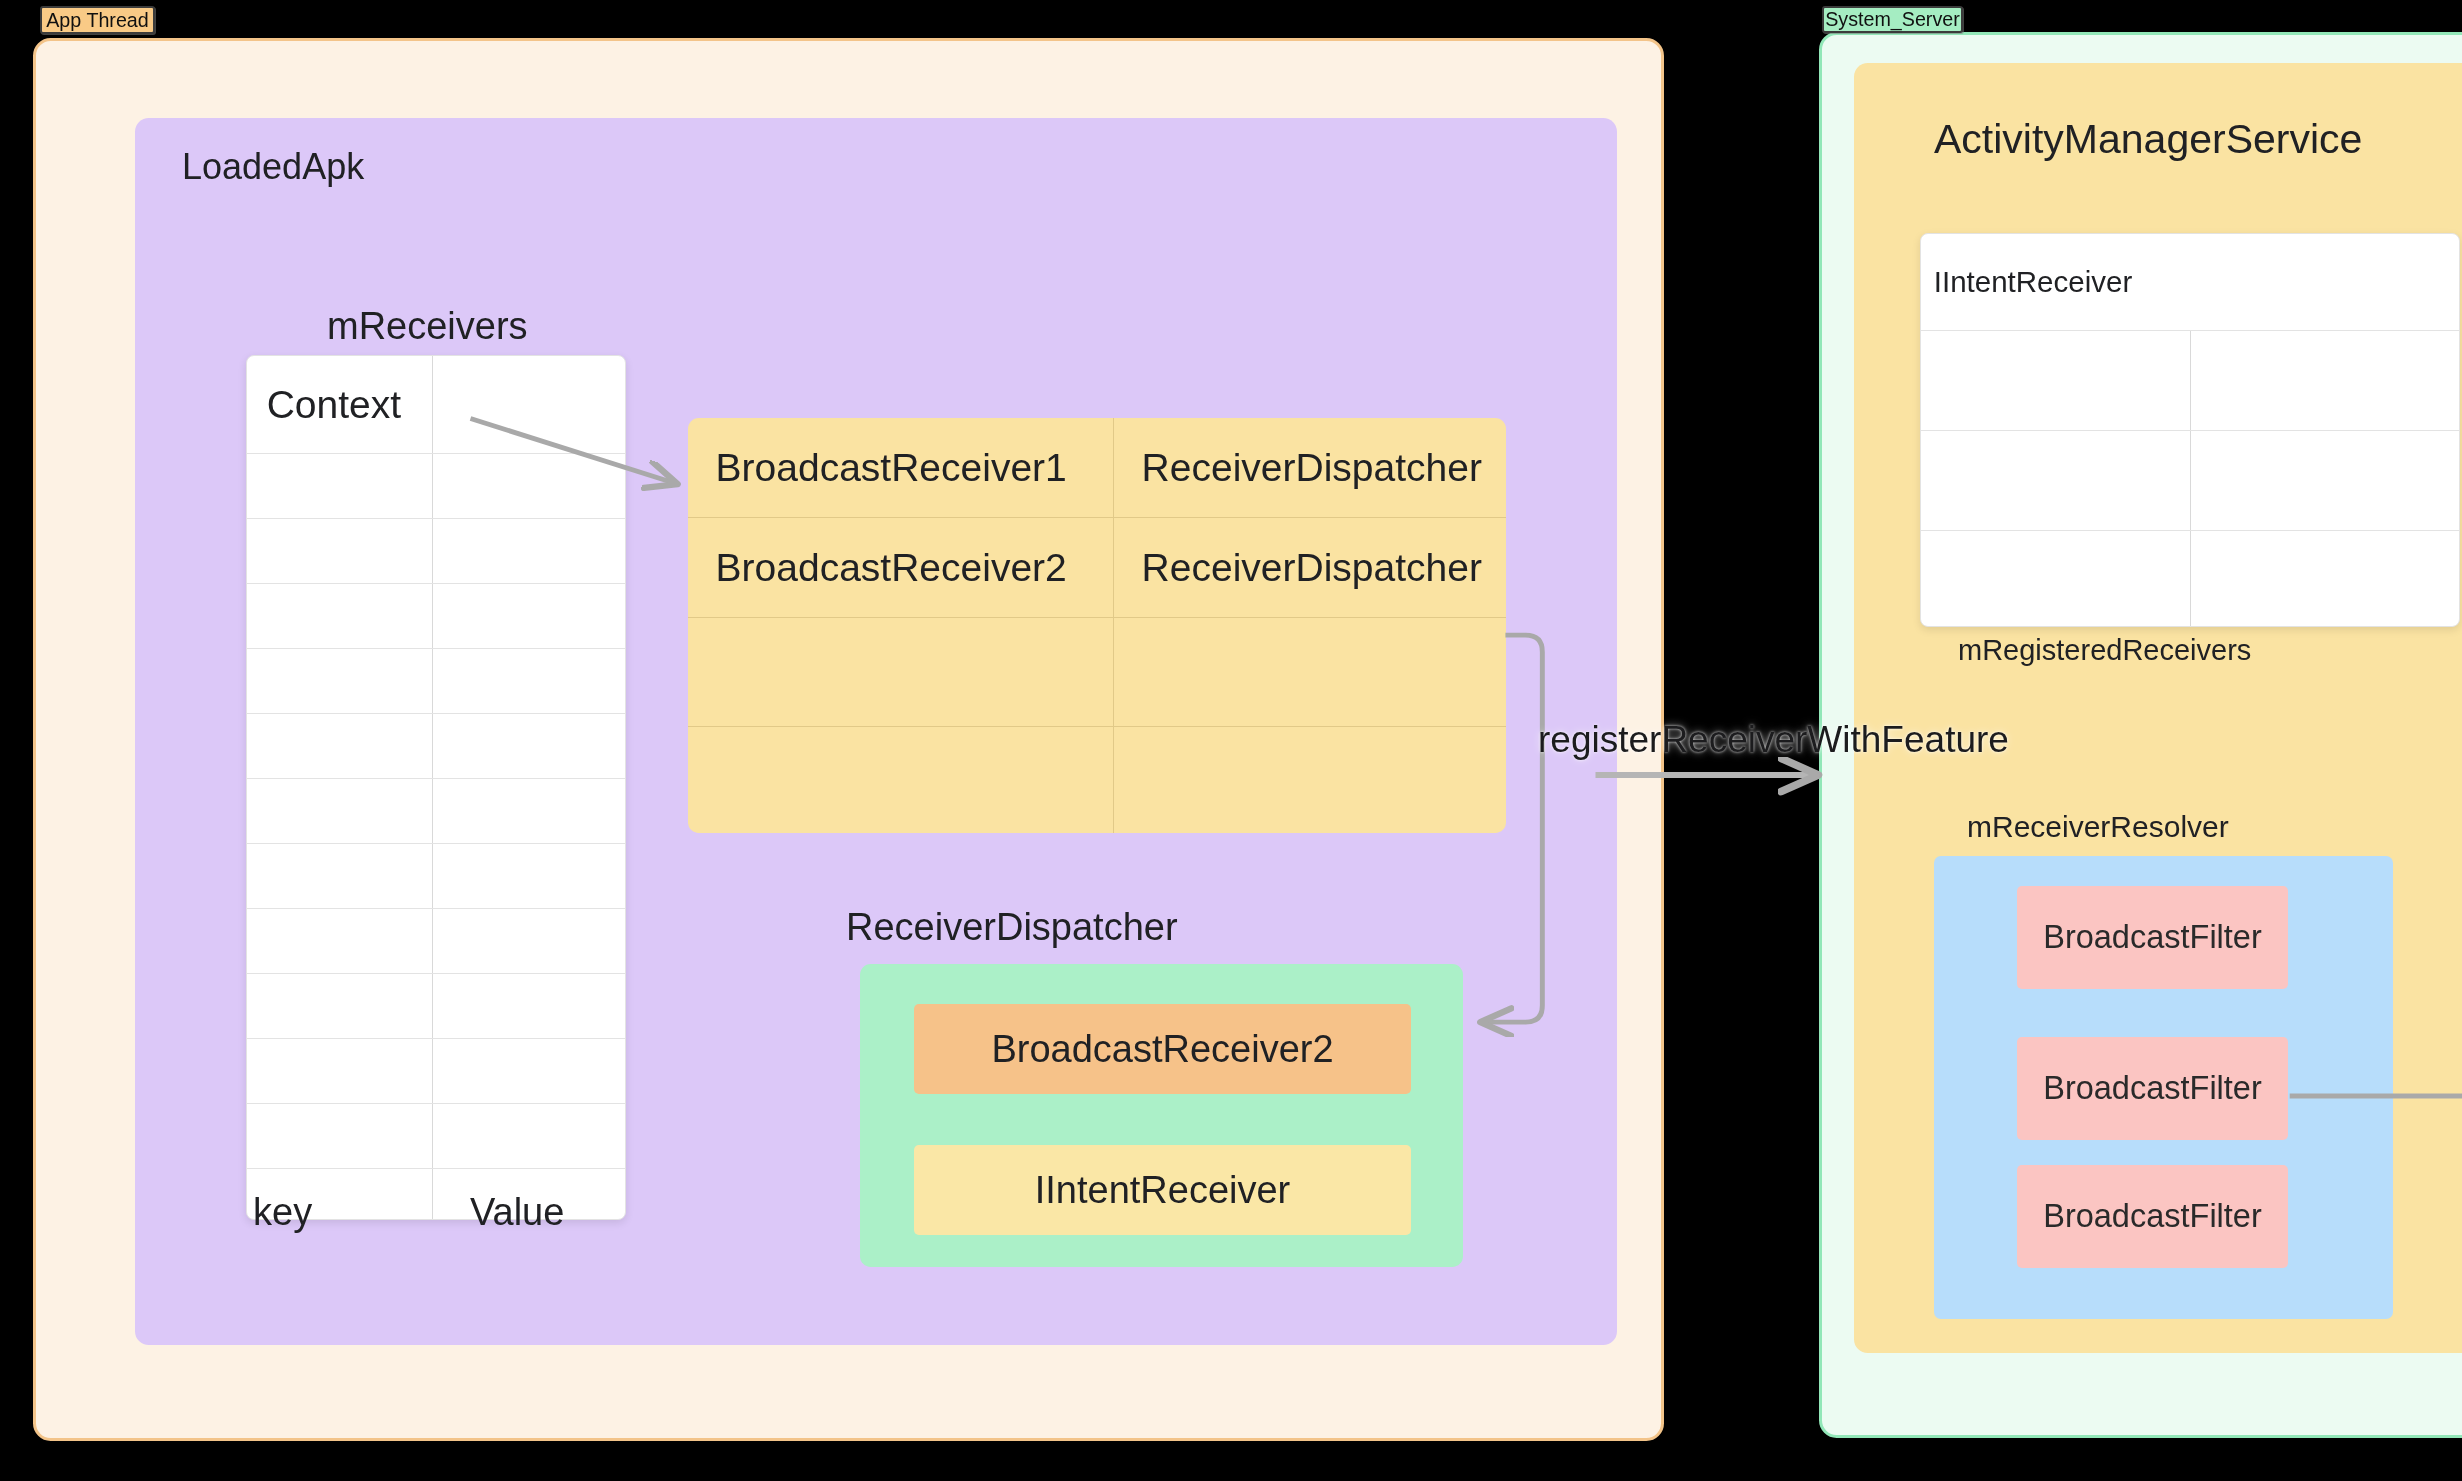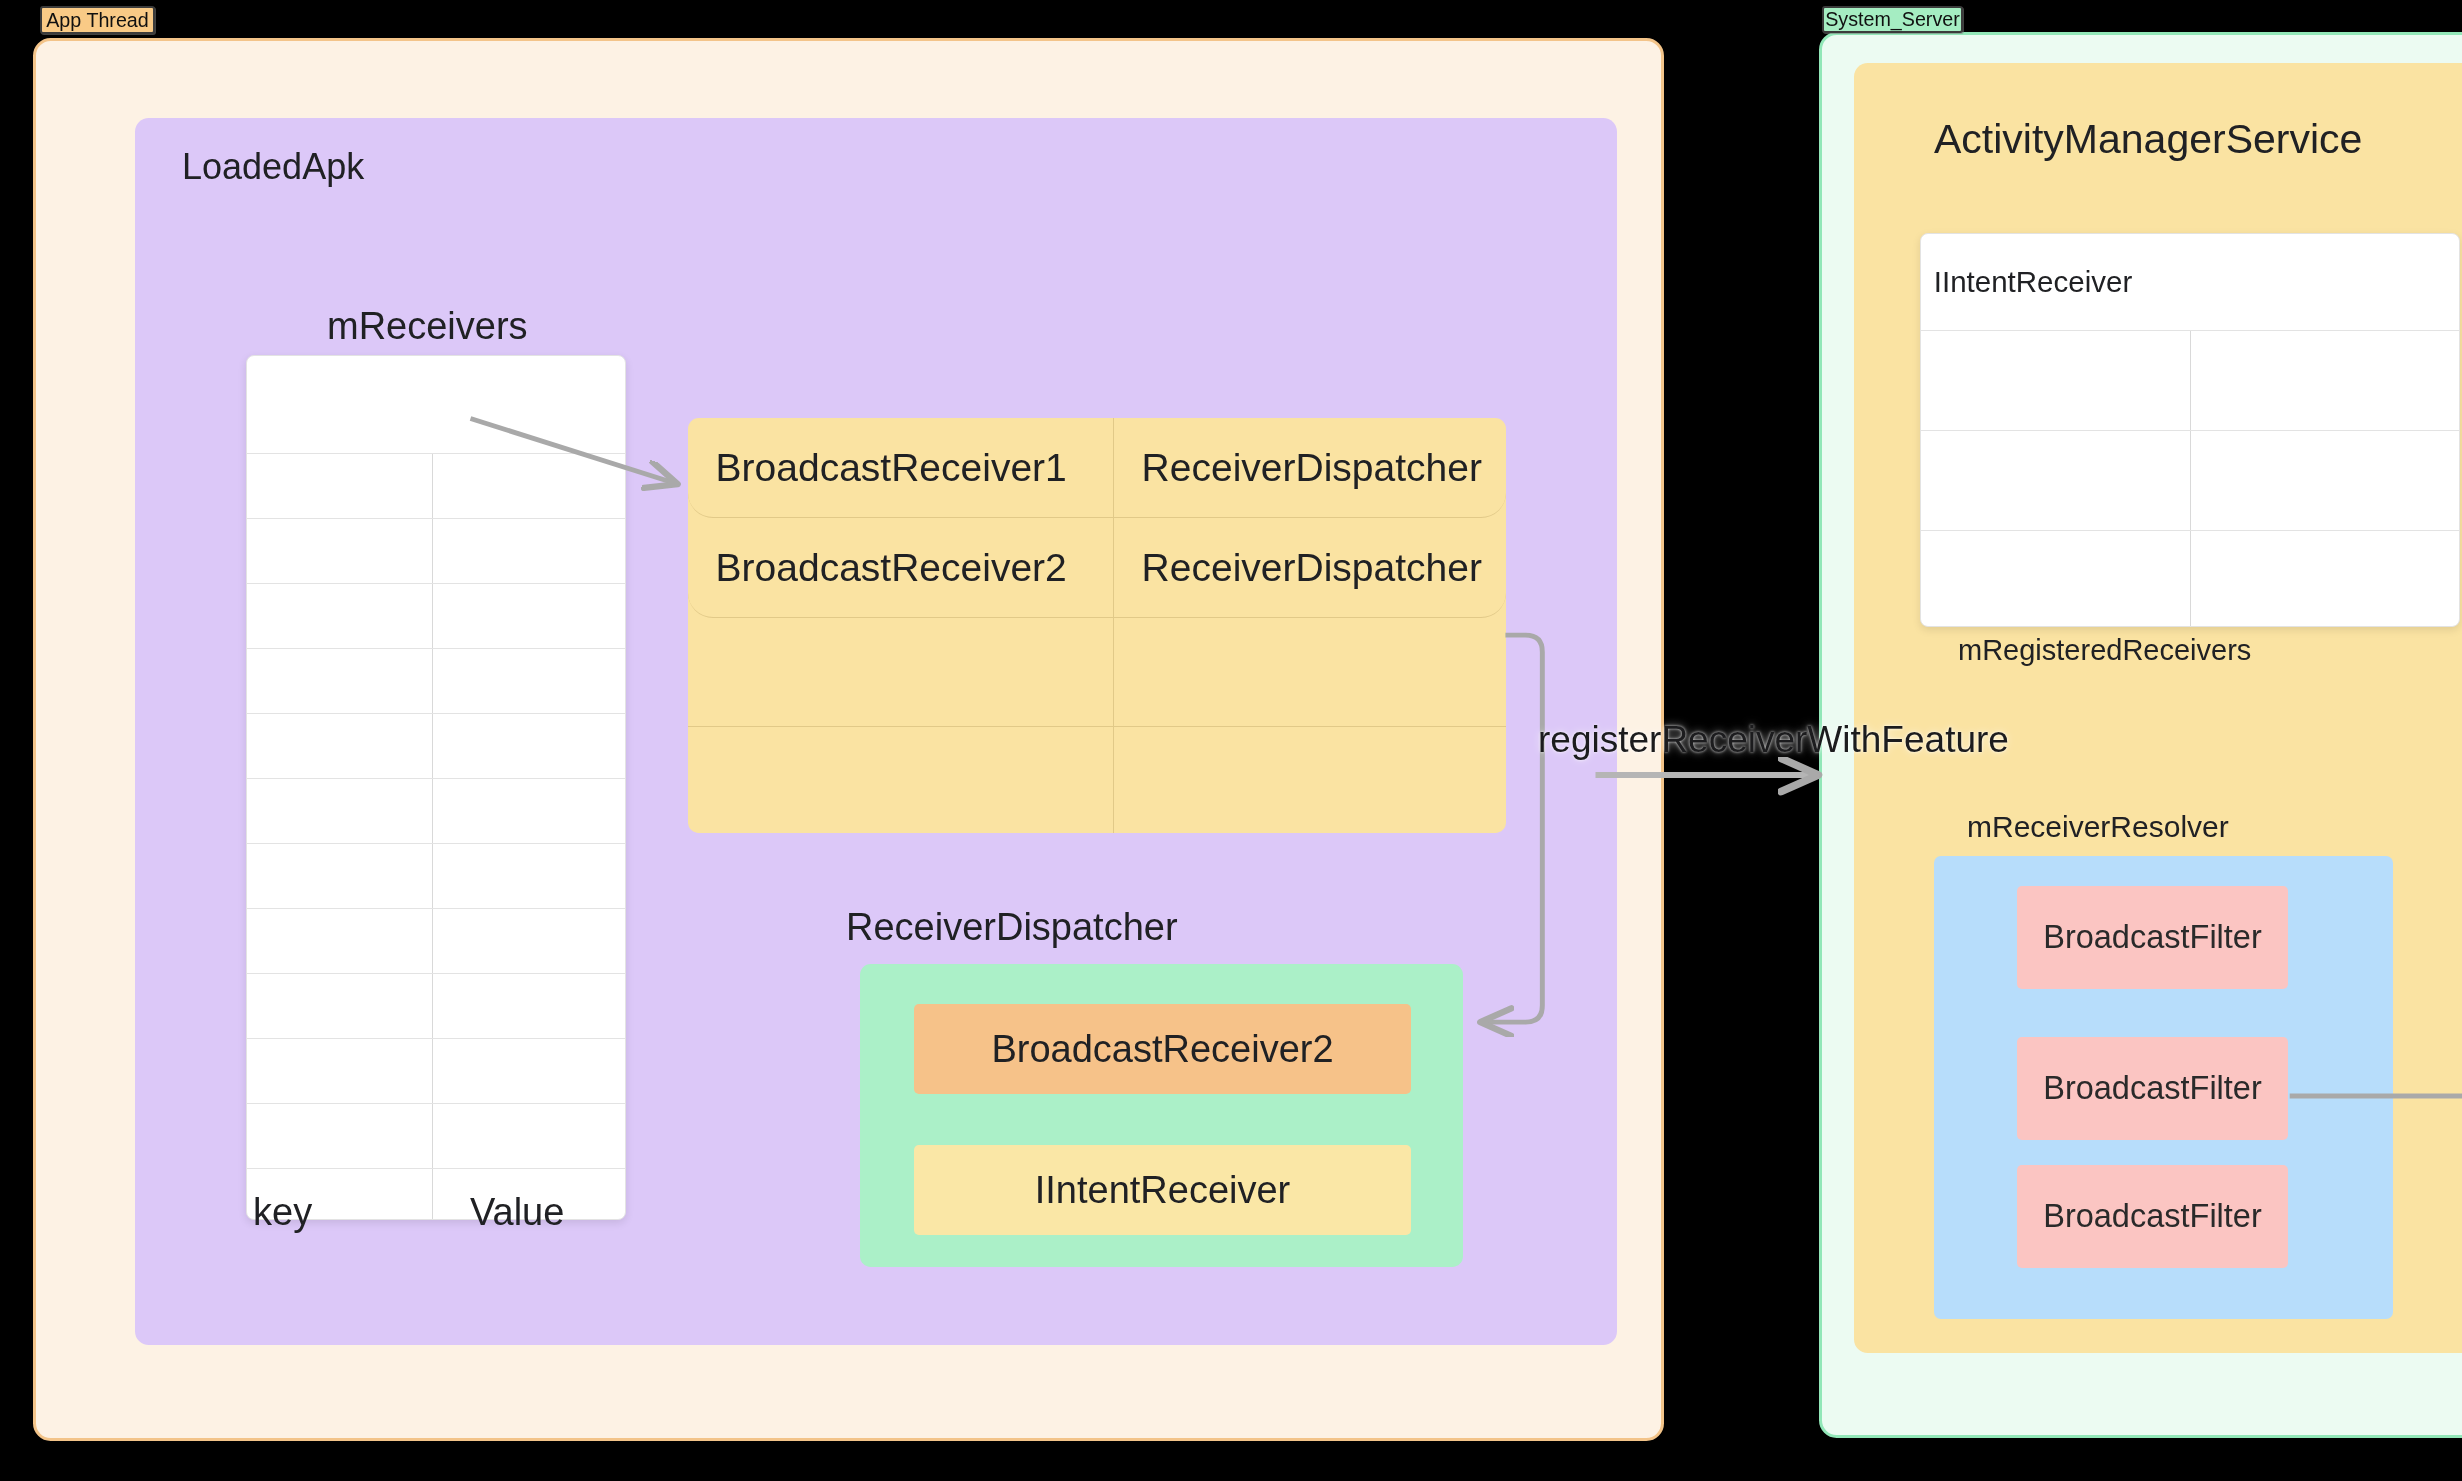--- a/index.html
+++ b/index.html
@@ -55,21 +55,21 @@
   .cell-iir{padding-left:12.8px;font-size:29.5px;}
   .cell-rl{padding-left:14.8px;font-size:40px;}
   
   .ytable{position:absolute;left:688px;top:418px;width:818px;height:415px;background:#fae3a2;
           border-radius:10.8px;display:flex;flex-direction:column;overflow:hidden;z-index:5;}
   .ytable .tr{display:flex;flex:none;border-bottom:1.5px solid rgba(150,125,60,.25);}
   .ytable .tr:last-child{border-bottom:none;}
   .ytable .td{display:flex;align-items:center;padding-left:27.6px;font-size:39px;box-sizing:border-box;}
   .ytable .td:first-child{flex:0 0 426px;border-right:1.5px solid rgba(150,125,60,.25);}
   .ytable .td:last-child{flex:1;}
-  .ytable .tr.r1,.ytable .tr.r2{height:99px;border-radius:25px;}
+  .ytable .tr.r1,.ytable .tr.r2{height:99px;}
   .ytable .tr.r3,.ytable .tr.r4{height:108px;}
   
   .chip{position:absolute;display:flex;align-items:center;justify-content:center;box-sizing:border-box;}
   .chip-orange{left:914px;top:1004px;width:497px;height:90px;background:#f6c289;border-radius:4.9px;font-size:38px;}
   .chip-yellow{left:914px;top:1145px;width:497px;height:90px;background:#fae7a6;border-radius:4.9px;font-size:38px;}
   .chip-pink{width:271px;height:101px;background:#fbc5c2;border-radius:4.9px;font-size:32.5px;color:#2a2a2a;}
   .bp1{left:2017px;top:886px;height:103px;}
   .bp2{left:2017px;top:1037px;height:103px;}
   .bp3{left:2017px;top:1165px;height:103px;}
   
@@ -82,20 +82,21 @@
 
   <div class="panel app-panel"></div>
   <div class="tag app-tag nowrap">App Thread</div>
 
   <div class="purple-box"></div>
   <div class="label t-loadedapk">LoadedApk</div>
   <div class="label t-mreceivers">mReceivers</div>
 
   <div class="wtable map-table">
     <div class="tr hdr">
+      <div class="td cell-context">Context</div>
       <div class="td"></div>
     </div>
     <div class="tr">
         <div class="td"></div>
         <div class="td"></div>
       </div>
     <div class="tr">
         <div class="td"></div>
         <div class="td"></div>
       </div>

